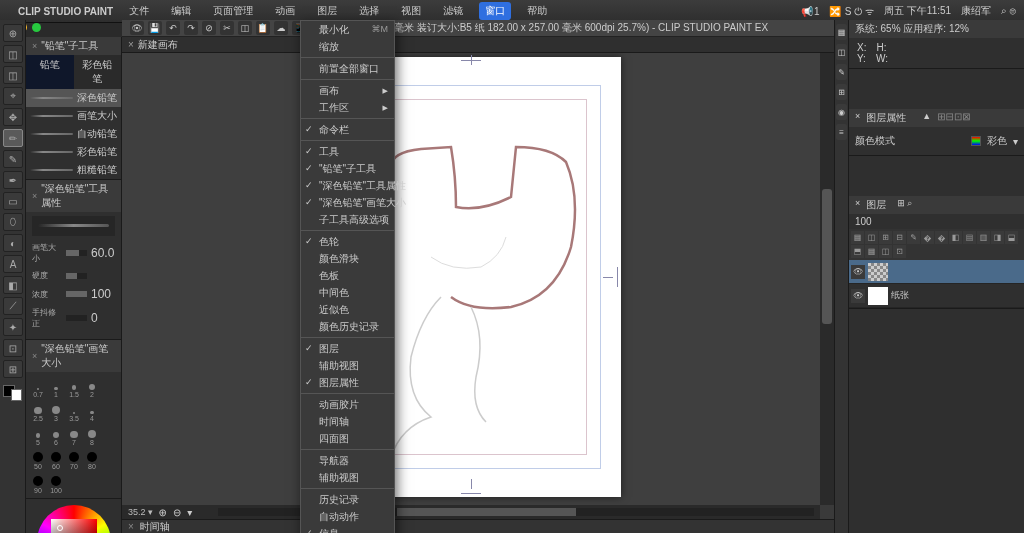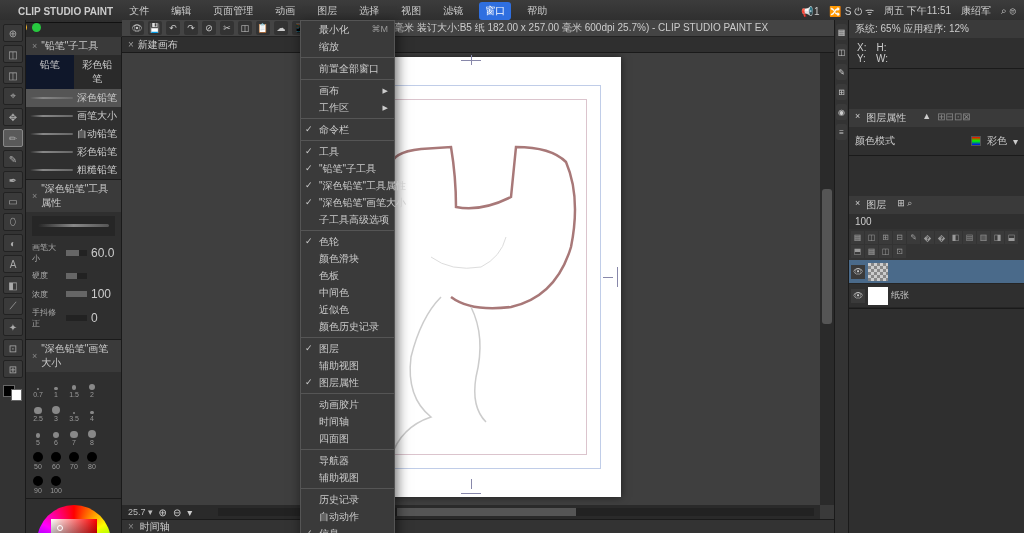--- a/index.html
+++ b/index.html
@@ -431,21 +431,21 @@
         <path d="M 120 240 Q 100 260 90 300 Q 85 340 110 360 Q 80 370 70 400" stroke="#ccc" stroke-width="1.5" fill="none"></path>
         <path d="M 150 250 Q 165 280 155 320 Q 150 350 165 365" stroke="#ccc" stroke-width="1.5" fill="none"></path>
         <path d="M 110 200 Q 130 215 160 210 Q 180 200 185 180" stroke="#ddd" stroke-width="1" fill="none"></path>
       </svg>
     </div>
   </div>
   <div class="scroll-v">
       <div class="thumb"></div>
     </div>
   <div class="scroll-h">
-    <span class="zoom">25.7 ▾</span>
+    <span class="zoom">35.2 ▾</span>
     <span>⊕</span>
     <span>⊖</span>
     <span>▾</span>
     <div class="track">
         <div class="th"></div>
       </div>
   </div>
 </div>
 
 <div class="right-tool-col">

